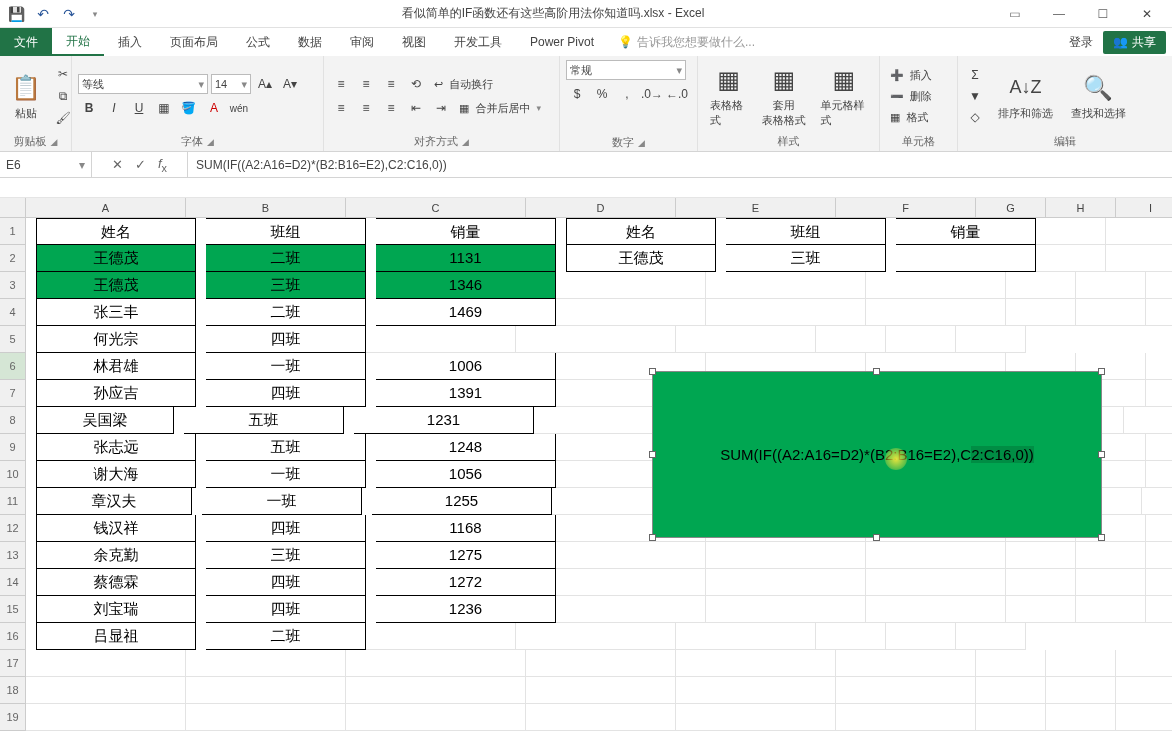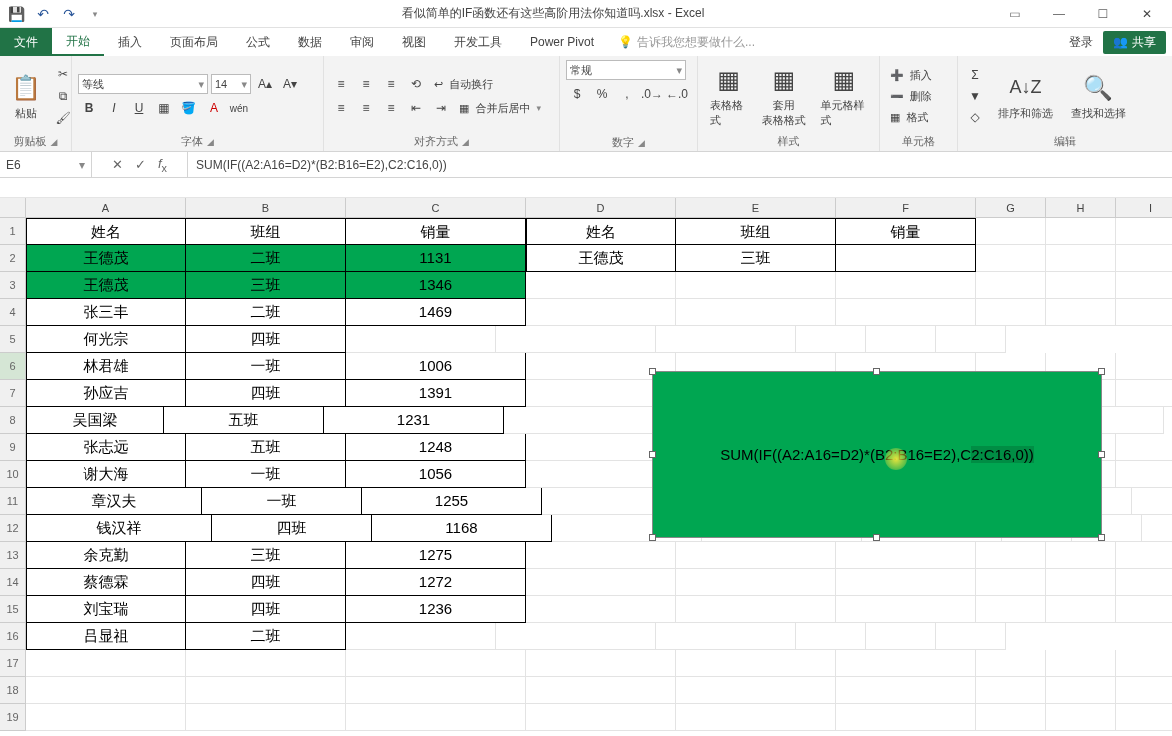--- a/index.html
+++ b/index.html
@@ -55,21 +55,21 @@
 .corner { position: absolute; left: 0; top: 0; width: 26px; height: 20px; background: #f0f0f0; border-right: 1px solid #ccc; border-bottom: 1px solid #ccc; }
 .col-headers { position: absolute; left: 26px; top: 0; height: 20px; display: flex; }
 .ch { background: #f0f0f0; border-right: 1px solid #ccc; border-bottom: 1px solid #ccc; text-align: center; font-size: 11px; color: #444; line-height: 20px; }
 .row-headers { position: absolute; left: 0; top: 20px; width: 26px; }
 .rh { height: 27px; background: #f0f0f0; border-right: 1px solid #ccc; border-bottom: 1px solid #ccc; text-align: center; font-size: 11px; color: #666; line-height: 27px; }
 .rh.active { background: #d5e6d5; }
 .grid { position: absolute; left: 26px; top: 20px; }
 .grow { display: flex; height: 27px; }
 .cell { border-right: 1px solid #e3e3e3; border-bottom: 1px solid #e3e3e3; font-size: 15px; color: #000; text-align: center; line-height: 26px; overflow: hidden; }
 .cell.bthick-r { border-right: 1px solid #000; }
-.cell.bthick-b { border-bottom: 1px solid #000; }
+.cell.bthick-b { border-bottom: 1px solid #000; margin-left: 10px; }
 .cell.bthick-t { border-top: 1px solid #000; }
 .cell.bthick-l { border-left: 1px solid #000; }
 .cell.green { background: #00a651; color: #000; }
 
 
 .textbox { position: absolute; background: #00a651; border: 1px solid #888; display: flex; align-items: center; justify-content: center; font-size: 15px; color: #000; }
 .textbox .sel { background: rgba(0,0,0,0.15); }
 .handle { position: absolute; width: 7px; height: 7px; background: #fff; border: 1px solid #666; }
 .yellow-cursor { position: absolute; width: 22px; height: 22px; border-radius: 50%; background: radial-gradient(circle, rgba(255,235,59,0.9) 0%, rgba(255,235,59,0.4) 60%, rgba(255,235,59,0) 100%); }
 
@@ -444,32 +444,32 @@
         <div class="cell bthick-b bthick-r" style="width: 160px;">一班</div>
         <div class="cell bthick-b bthick-r" style="width: 180px;">1056</div>
         <div class="cell " style="width: 150px;"></div>
         <div class="cell " style="width: 160px;"></div>
         <div class="cell " style="width: 140px;"></div>
         <div class="cell " style="width: 70px;"></div>
         <div class="cell " style="width: 70px;"></div>
         <div class="cell " style="width: 70px;"></div>
       </div>
       <div class="grow">
-        <div class="cell bthick-b bthick-r bthick-l" style="width: 176px;">章汉夫</div>
+        <div class="cell bthick-b bthick-r bthick-l" style="width: 156px;">章汉夫</div>
         <div class="cell bthick-b bthick-r" style="width: 160px;">一班</div>
         <div class="cell bthick-b bthick-r" style="width: 180px;">1255</div>
         <div class="cell " style="width: 150px;"></div>
         <div class="cell " style="width: 160px;"></div>
         <div class="cell " style="width: 140px;"></div>
         <div class="cell " style="width: 70px;"></div>
         <div class="cell " style="width: 70px;"></div>
         <div class="cell " style="width: 70px;"></div>
       </div>
       <div class="grow">
-        <div class="cell bthick-b bthick-r bthick-l" style="width: 186px;">钱汉祥</div>
+        <div class="cell bthick-b bthick-r bthick-l" style="width: 160px;">钱汉祥</div>
         <div class="cell bthick-b bthick-r" style="width: 160px;">四班</div>
         <div class="cell bthick-b bthick-r" style="width: 180px;">1168</div>
         <div class="cell " style="width: 150px;"></div>
         <div class="cell " style="width: 160px;"></div>
         <div class="cell " style="width: 140px;"></div>
         <div class="cell " style="width: 70px;"></div>
         <div class="cell " style="width: 70px;"></div>
         <div class="cell " style="width: 70px;"></div>
       </div>
       <div class="grow">

